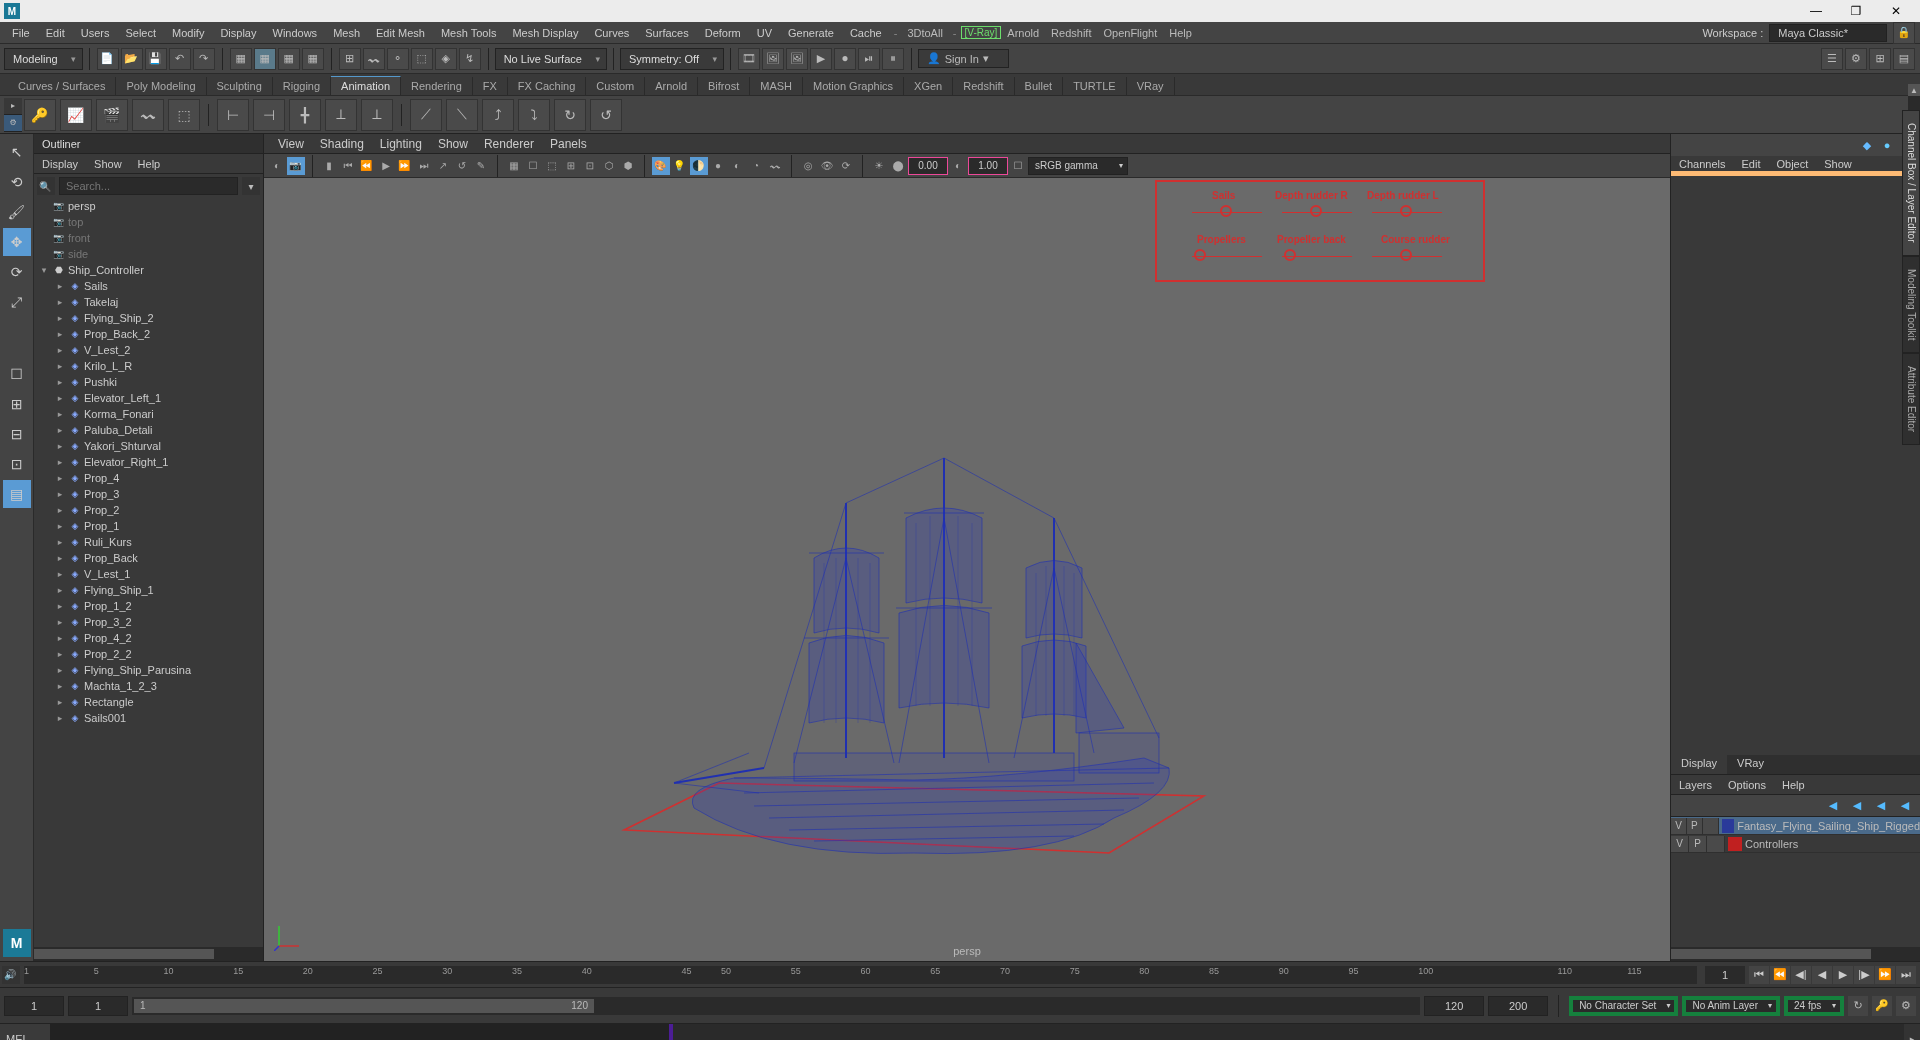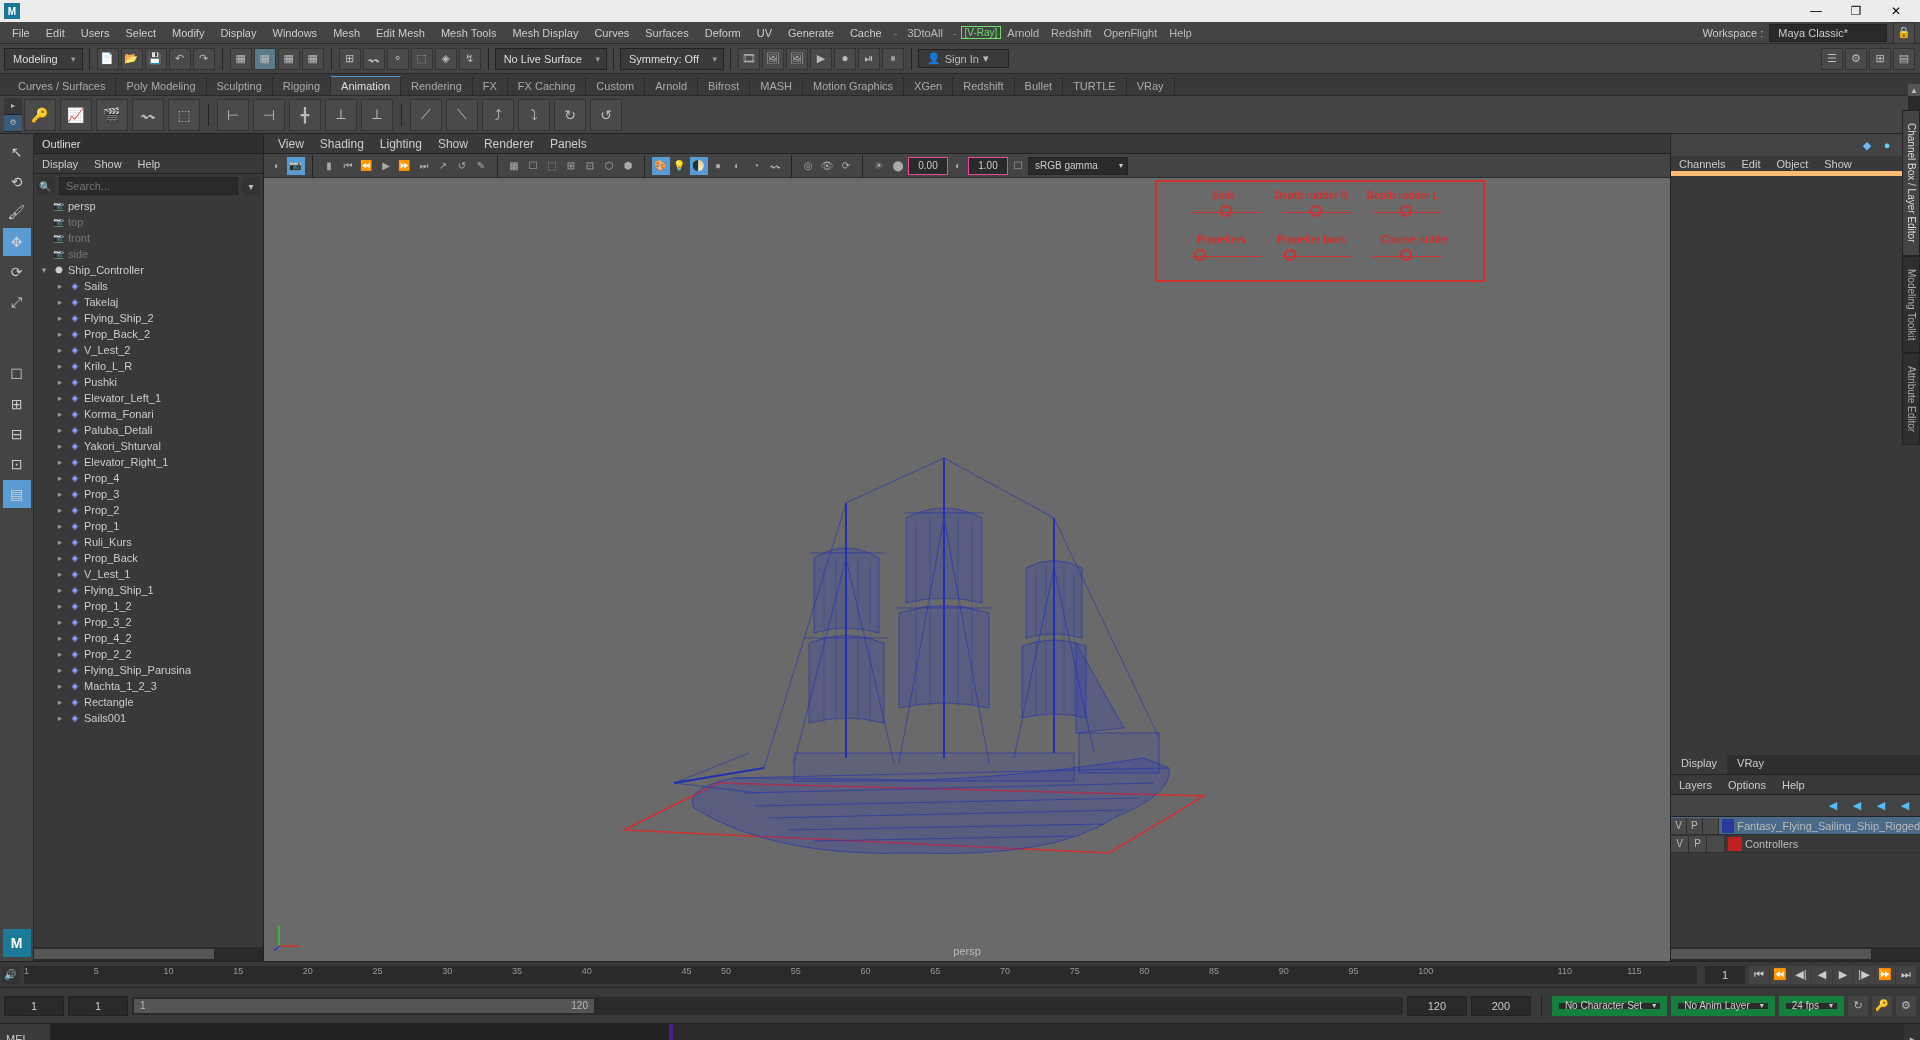--- a/index.html
+++ b/index.html
@@ -100,21 +100,21 @@
 .tl-left{width:18px;height:18px;background:#333;margin-left:2px;display:flex;align-items:center;justify-content:center;font-size:10px}
 .tl-ruler{flex:1;background:#2a2a2a;height:18px;margin:0 4px;position:relative;overflow:hidden}
 .tl-ruler .tick{position:absolute;top:0;color:#999;font-size:9px}
 .tl-frame{width:40px;background:#2a2a2a;height:18px;color:#ccc;font-size:11px;display:flex;align-items:center;justify-content:center;margin:0 4px}
 .tl-play{display:flex;gap:1px;margin-right:4px}
 .tl-btn{width:20px;height:18px;background:#444;display:flex;align-items:center;justify-content:center;font-size:11px;color:#ccc}
 .range-row{height:36px;background:#393939;display:flex;align-items:center;padding:0 4px;border-top:1px solid #222;gap:4px}
 .rnum{width:60px;height:20px;background:#2a2a2a;border:1px solid #222;color:#ccc;font-size:11px;text-align:center;display:flex;align-items:center;justify-content:center}
 .rslider{flex:1;height:18px;background:#2a2a2a;position:relative}
 .rslider .rthumb{position:absolute;left:2px;width:460px;height:14px;top:2px;background:#555;display:flex;align-items:center;justify-content:space-between;padding:0 6px;font-size:10px;color:#bbb}
-.rdd{background:#2a2a2a;border:7px solid #15803d;padding:2px 18px 2px 6px;height:20px;color:#ccc;font-size:10px;display:flex;align-items:center;position:relative;min-width:90px}
+.rdd{background:#2a2a2a;border:4px solid #15803d;padding:2px 18px 2px 6px;height:20px;color:#ccc;font-size:10px;display:flex;align-items:center;position:relative;min-width:90px}
 .rdd::after{content:"▾";position:absolute;right:4px;font-size:8px}
 .ricon{width:20px;height:20px;background:#444;display:flex;align-items:center;justify-content:center;font-size:11px}
 .cmd-row{height:31px;background:#4c1d95;display:flex;border-top:1px solid #222}
 .cmd-label{width:50px;padding:0 6px;color:#ccc;font-size:11px;background:#3a3a3a;height:100%;display:flex;align-items:center}
 .cmd-input{flex:1;background:#222;border:none;height:100%;color:#ccc;padding:0 4px;font-size:11px}
 .cmd-input.log{flex:2;background:#2a2a2a;margin-left:4px}
 .cmd-arrow{width:16px;height:100%;background:#333;display:flex;align-items:center;justify-content:center;font-size:9px}
 </style>
 </head>
 <body>

